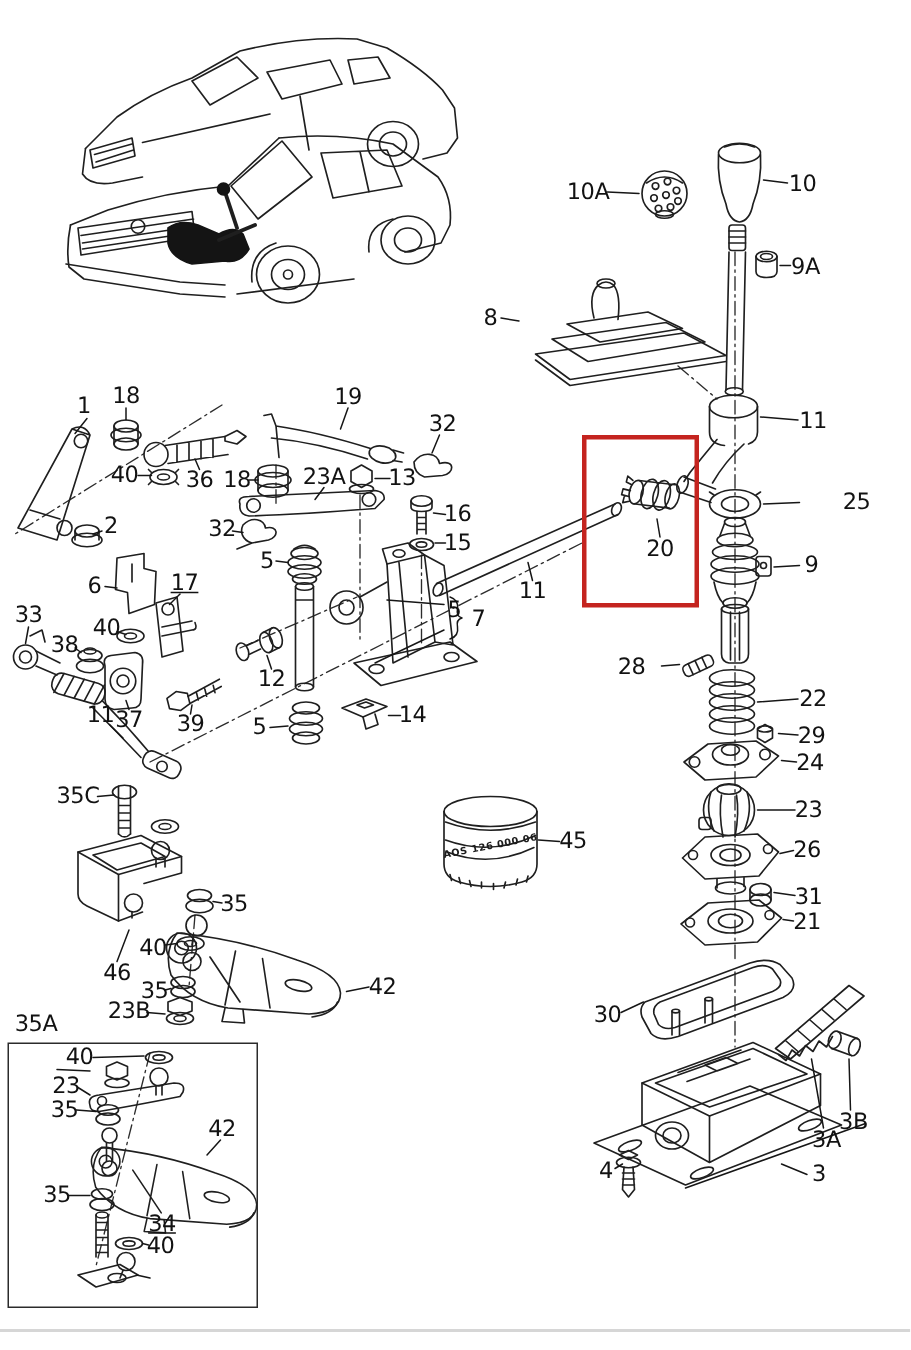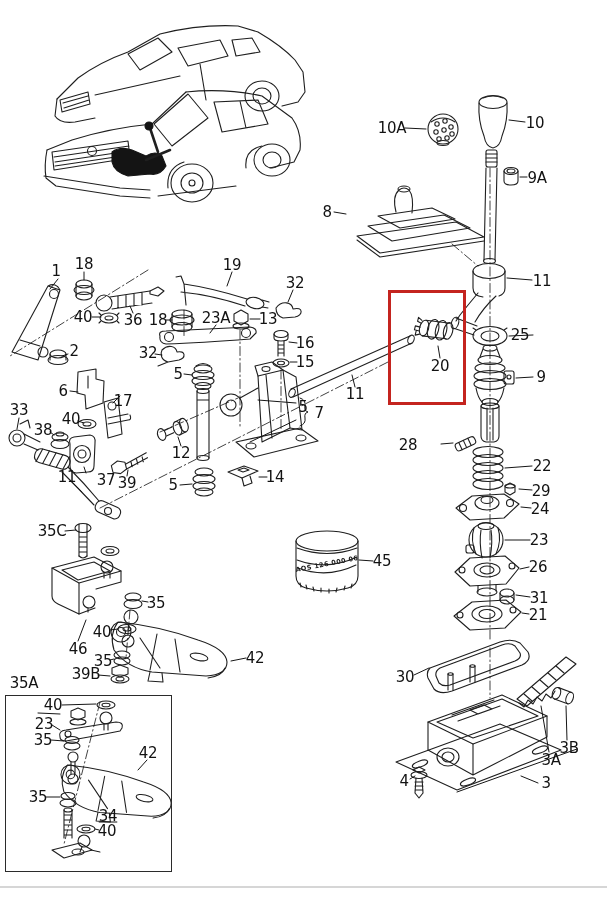--- a/index.html
+++ b/index.html
@@ -547,25 +547,25 @@
   <div id="insetbox"></div>
   <div id="hotbox" style="border-color: rgb(196, 36, 31);"></div>
   <div id="cantext">AOS 126 000 06</div>
   <div id="footrule"></div>
 <div class="part-label" style="left: 56px; top: 271px;">1</div>
     <div class="part-label" style="left: 84px; top: 264px;">18</div>
     <div class="part-label" style="left: 83px; top: 317px;">40</div>
     <div class="part-label" style="left: 133px; top: 320px;">36</div>
     <div class="part-label" style="left: 74px; top: 351px;">2</div>
     <div class="part-label" style="left: 63px; top: 391px;">6</div>
-    <div class="part-label" style="left: 123px; top: 401px;">17</div>
+    <div class="part-label" style="left: 123px; top: 389px; text-decoration: underline;">17</div>
     <div class="part-label" style="left: 19px; top: 410px;">33</div>
     <div class="part-label" style="left: 43px; top: 430px;">38</div>
     <div class="part-label" style="left: 71px; top: 419px;">40</div>
-    <div class="part-label" style="left: 86px; top: 480px; margin-left: 20px;">37</div>
+    <div class="part-label" style="left: 86px; top: 480px;">37</div>
     <div class="part-label" style="left: 127px; top: 483px;">39</div>
     <div class="part-label" style="left: 67px; top: 477px;">11</div>
     <div class="part-label" style="left: 52px; top: 531px;">35C</div>
     <div class="part-label" style="left: 232px; top: 265px;">19</div>
     <div class="part-label" style="left: 295px; top: 283px;">32</div>
     <div class="part-label" style="left: 158px; top: 320px;">18</div>
     <div class="part-label" style="left: 216px; top: 318px;">23A</div>
     <div class="part-label" style="left: 268px; top: 319px;">13</div>
     <div class="part-label" style="left: 305px; top: 343px;">16</div>
     <div class="part-label" style="left: 305px; top: 362px; text-align: center;">15</div>
@@ -576,42 +576,42 @@
     <div class="part-label" style="left: 181px; top: 453px;">12</div>
     <div class="part-label" style="left: 275px; top: 477px;">14</div>
     <div class="part-label" style="left: 173px; top: 485px;">5</div>
     <div class="part-label" style="left: 355px; top: 394px;">11</div>
     <div class="part-label" style="left: 440px; top: 366px;">20</div>
     <div class="part-label" style="left: 392px; top: 128px;">10A</div>
     <div class="part-label" style="left: 535px; top: 123px;">10</div>
     <div class="part-label" style="left: 537px; top: 178px;">9A</div>
     <div class="part-label" style="left: 327px; top: 212px;">8</div>
     <div class="part-label" style="left: 542px; top: 281px;">11</div>
-    <div class="part-label" style="left: 520px; top: 335px;">25</div>
+    <div class="part-label" style="left: 571px; top: 335px;">25</div>
     <div class="part-label" style="left: 541px; top: 377px;">9</div>
-    <div class="part-label" style="left: 408px; top: 445px;">28</div>
+    <div class="part-label" style="left: 421px; top: 445px;">28</div>
     <div class="part-label" style="left: 542px; top: 466px;">22</div>
     <div class="part-label" style="left: 541px; top: 491px;">29</div>
     <div class="part-label" style="left: 540px; top: 509px;">24</div>
     <div class="part-label" style="left: 539px; top: 540px;">23</div>
     <div class="part-label" style="left: 538px; top: 567px;">26</div>
     <div class="part-label" style="left: 539px; top: 598px;">31</div>
     <div class="part-label" style="left: 538px; top: 615px;">21</div>
     <div class="part-label" style="left: 405px; top: 677px;">30</div>
     <div class="part-label" style="left: 551px; top: 760px;">3A</div>
     <div class="part-label" style="left: 569px; top: 748px;">3B</div>
     <div class="part-label" style="left: 546px; top: 783px;">3</div>
     <div class="part-label" style="left: 404px; top: 781px;">4</div>
     <div class="part-label" style="left: 382px; top: 561px;">45</div>
     <div class="part-label" style="left: 255px; top: 658px;">42</div>
     <div class="part-label" style="left: 78px; top: 649px;">46</div>
     <div class="part-label" style="left: 156px; top: 603px;">35</div>
     <div class="part-label" style="left: 102px; top: 632px;">40</div>
     <div class="part-label" style="left: 103px; top: 661px;">35</div>
-    <div class="part-label" style="left: 86px; top: 674px;">39B</div>
+    <div class="part-label" style="left: 86px; top: 674px;">23B</div>
     <div class="part-label" style="left: 24px; top: 683px;">35A</div>
     <div class="part-label" style="left: 53px; top: 705px;">40</div>
     <div class="part-label" style="left: 44px; top: 724px;">23</div>
     <div class="part-label" style="left: 43px; top: 740px;">35</div>
     <div class="part-label" style="left: 148px; top: 753px;">42</div>
     <div class="part-label" style="left: 38px; top: 797px;">35</div>
     <div class="part-label" style="left: 107px; top: 831px;">40</div>
     <div class="part-label" style="left: 108px; top: 816px; text-decoration: underline;">34</div>
   </div>
 

